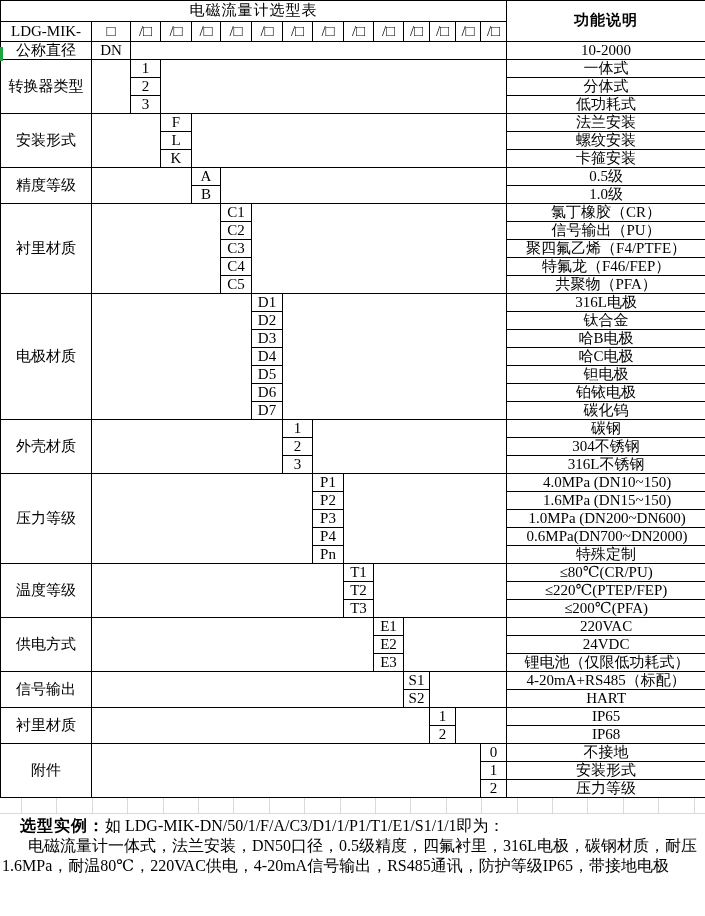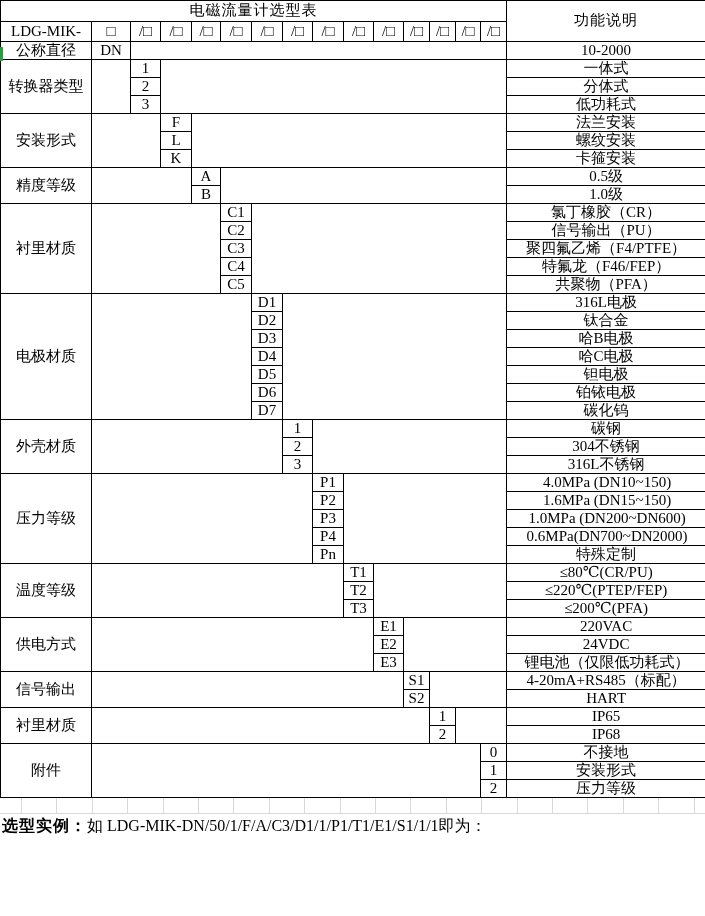--- a/index.html
+++ b/index.html
@@ -4,35 +4,35 @@
 <style>
   html,body{margin:0;padding:0;background:#fff;}
   body{width:705px;height:916px;position:relative;color:#000;
        font-family:"Liberation Serif","DejaVu Serif",serif;}
   table.sel{border-collapse:collapse;table-layout:fixed;width:705px;}
   table.sel td{border:1px solid #000;padding:0;text-align:center;
        font-size:15px;line-height:1.05;overflow:hidden;white-space:nowrap;
        vertical-align:middle;}
   tr.title-row td{height:20px;}
   td.title{font-size:16px;letter-spacing:1px;}
-  td.rhead{font-size:16px;letter-spacing:1px;}
+  td.rhead{font-size:16px;letter-spacing:1px;font-weight:bold;}
   tr.code-row td{height:19px;}
   td.prefix{font-size:16px;}
   td.slot{font-size:14px;}
   tr.data-row td{height:17px;}
   td.glabel{font-size:15px;}
   td.code{font-size:14px;}
   td.desc{font-size:15px;}
   td.desc.left{text-align:center;padding-left:2px;}
   .gridstrip{position:relative;width:705px;height:15px;
        border-bottom:1px solid #d9d9d9;overflow:hidden;}
   .gridstrip .vline{position:absolute;top:0;bottom:0;width:1px;background:#d9d9d9;}
   .example{padding-top:2px;font-size:16px;line-height:20px;}
   .example p{margin:0;padding:0;white-space:nowrap;}
-  .example .l1{padding-left:2px;}
+  .example .l1{padding-left:20px;}
   .example .l1 b{letter-spacing:1px;}
   .example .l2{padding-left:28px;}
   .example .l3{padding-left:2px;}
   .greenmark{position:absolute;left:0;top:47px;width:3px;height:14px;
        background:#1fa33c;}
 </style>
 </head>
 <body>
 
 <table class="sel">
@@ -302,15 +302,17 @@
     <div class="vline" style="left: 517px;"></div>
     <div class="vline" style="left: 552px;"></div>
     <div class="vline" style="left: 587px;"></div>
     <div class="vline" style="left: 623px;"></div>
     <div class="vline" style="left: 658px;"></div>
     <div class="vline" style="left: 694px;"></div>
   </div>
 
 <div class="example">
   <p class="l1"><b>选型实例：</b><span>如 LDG-MIK-DN/50/1/F/A/C3/D1/1/P1/T1/E1/S1/1/1即为：</span></p>
+  <p class="l2">电磁流量计一体式，法兰安装，DN50口径，0.5级精度，四氟衬里，316L电极，碳钢材质，耐压</p>
+  <p class="l3">1.6MPa，耐温80℃，220VAC供电，4-20mA信号输出，RS485通讯，防护等级IP65，带接地电极</p>
 </div>
 
 <div class="greenmark"></div>
 
 </body></html>

